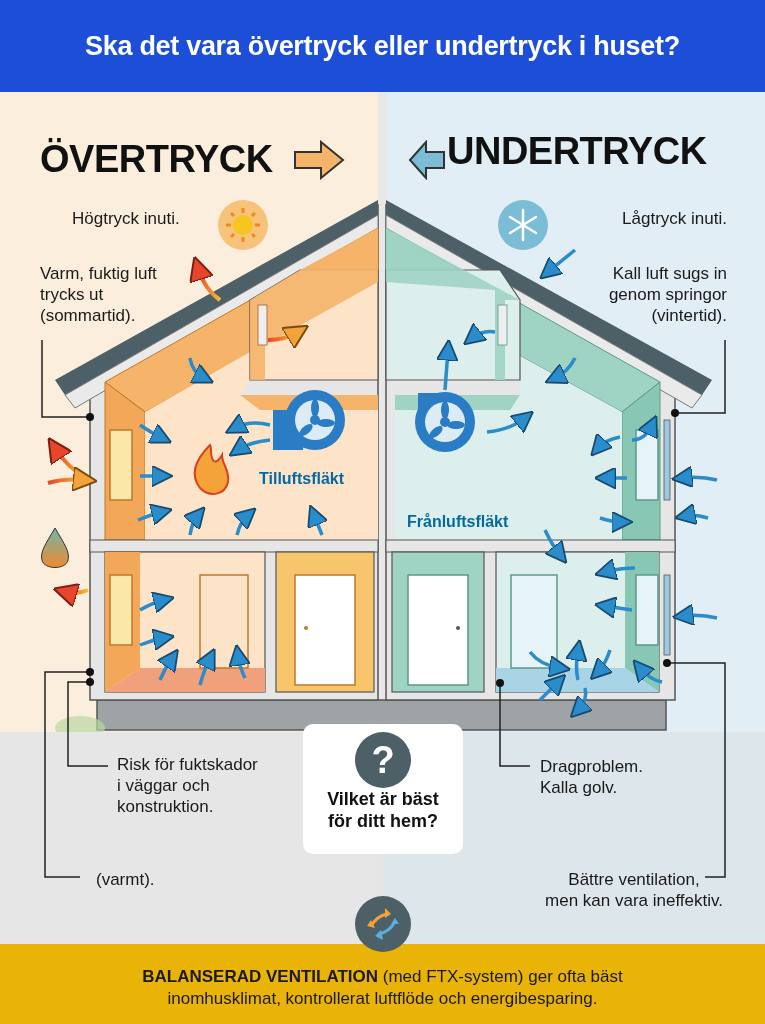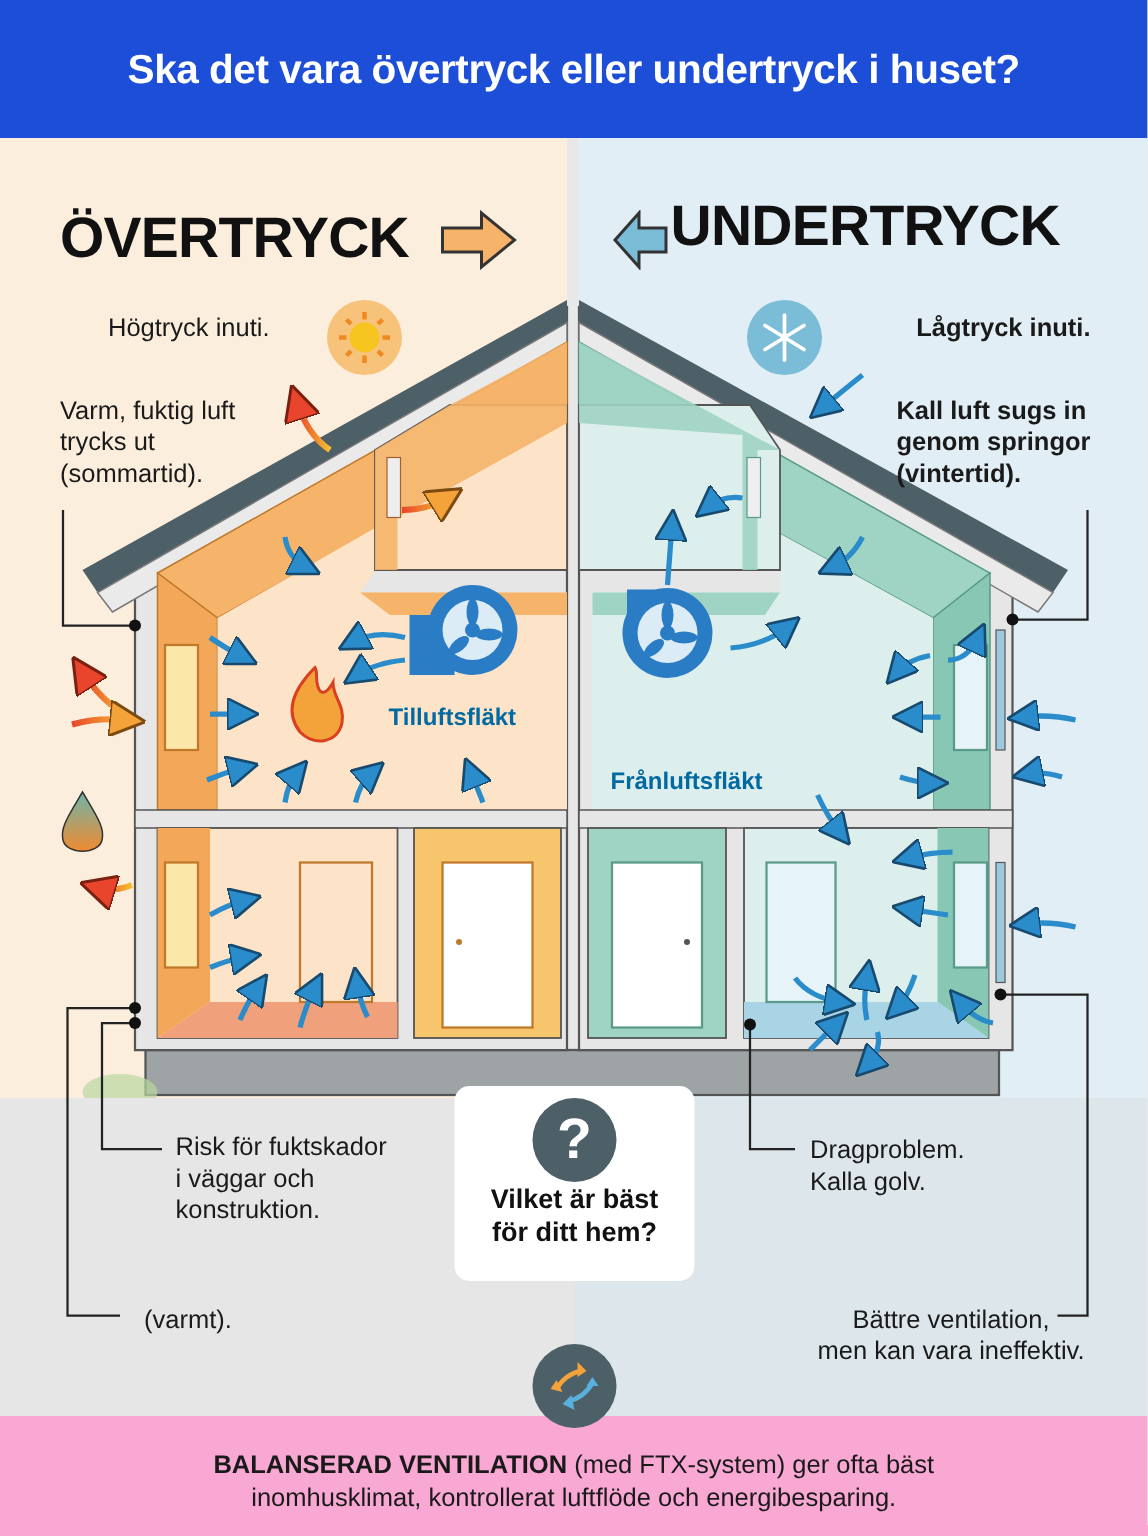--- a/index.html
+++ b/index.html
@@ -8,27 +8,27 @@
 
   .header { position: absolute; left: 0; top: 0; width: 765px; height: 92px; background: #1d4ed8; display: flex; align-items: center; justify-content: center; }
   .header h1 { color: #fff; font-size: 27px; font-weight: bold; letter-spacing: -0.3px; }
 
   .panel-left { position: absolute; left: 0; top: 92px; width: 378px; height: 640px; background: #fceedd; }
   .panel-right { position: absolute; left: 386px; top: 92px; width: 379px; height: 640px; background: #e2eef5; }
 
   .lower-left { position: absolute; left: 0; top: 732px; width: 383px; height: 212px; background: #e6e6e6; }
   .lower-right { position: absolute; left: 383px; top: 732px; width: 382px; height: 212px; background: #dde6ea; }
 
-  .footer { position: absolute; left: 0; top: 944px; width: 765px; height: 80px; background: #f9a8d4; display: flex; flex-direction: column; align-items: center; justify-content: center; padding-top: 8px; }
+  .footer { position: absolute; left: 0; top: 944px; width: 765px; height: 80px; background: #eab308; display: flex; flex-direction: column; align-items: center; justify-content: center; padding-top: 8px; }
   .footer p { font-size: 17px; line-height: 22px; text-align: center; color: #1a1a1a; }
   .footer b { font-weight: bold; }
 
   .title-big { position: absolute; font-size: 38px; font-weight: 900; color: #111; letter-spacing: -0.5px; }
   .txt { position: absolute; font-size: 17px; line-height: 21px; color: #1a1a1a; }
-  .txt.right { text-align: left; font-weight: bold; }
+  .txt.right { text-align: right; }
   .fan-label { position: absolute; font-size: 16px; font-weight: bold; color: #0369a1; }
 
   .qbox { position: absolute; left: 303px; top: 724px; width: 160px; height: 130px; background: #fff; border-radius: 10px; display: flex; flex-direction: column; align-items: center; }
   .qcircle { margin-top: 8px; width: 56px; height: 56px; border-radius: 50%; background: #4d5f67; color: #fff; font-size: 38px; font-weight: bold; display: flex; align-items: center; justify-content: center; }
   .qtext { margin-top: 0; font-size: 18px; line-height: 22px; font-weight: bold; text-align: center; color: #111; }
 
   .bal-icon { position: absolute; left: 355px; top: 896px; width: 56px; height: 56px; border-radius: 50%; background: #4d5f67; }
 
   svg.house { position: absolute; left: 0; top: 92px; }
 </style>

